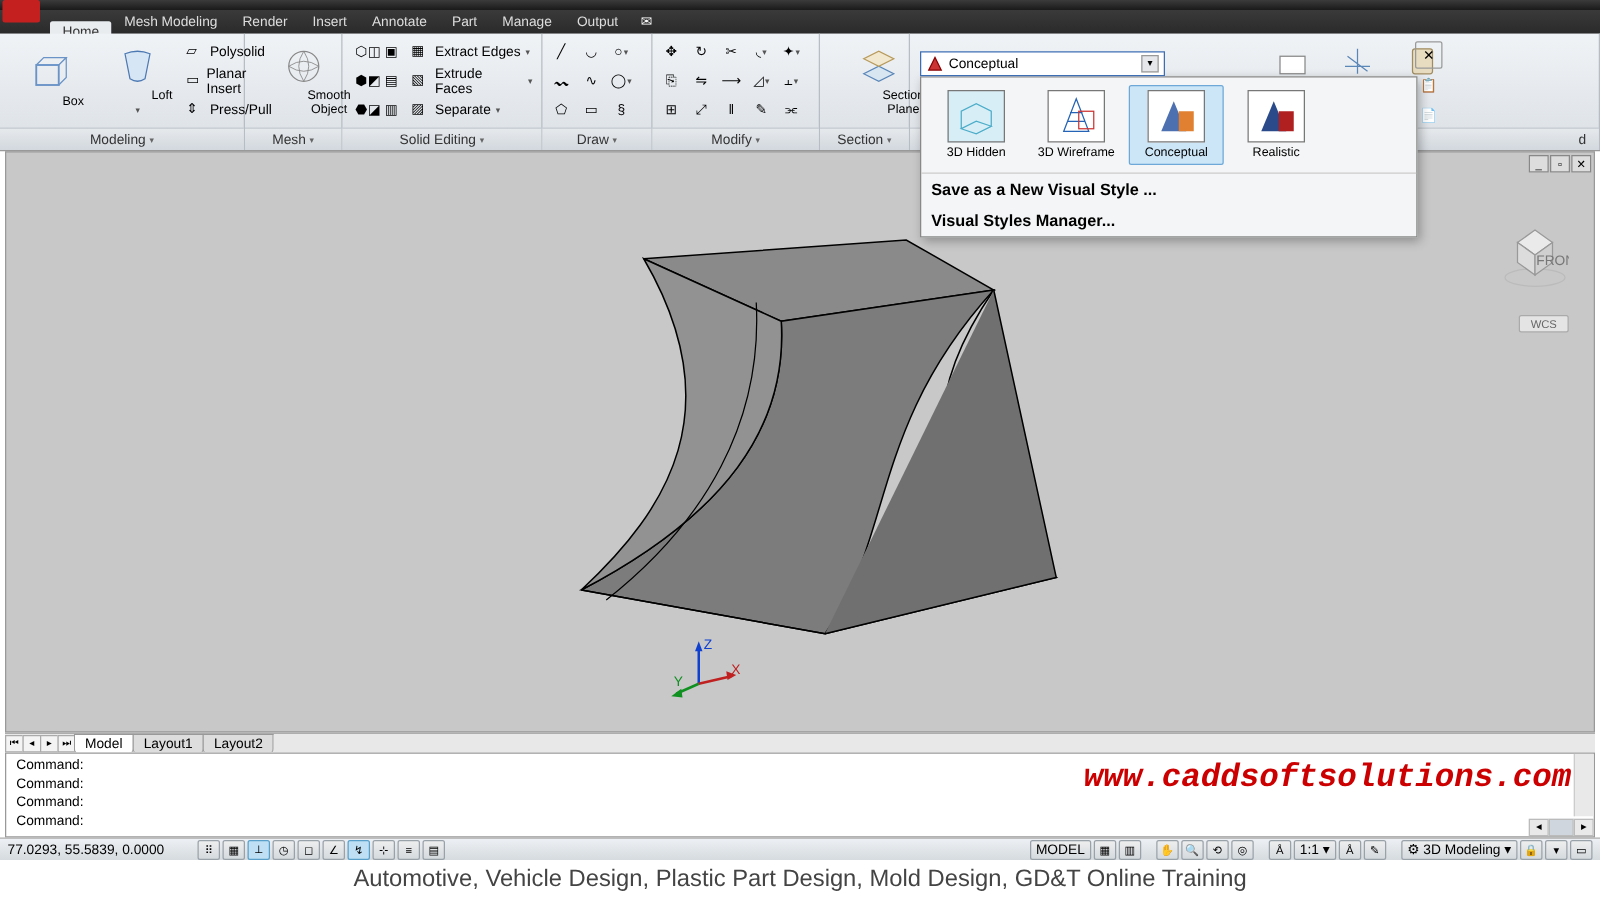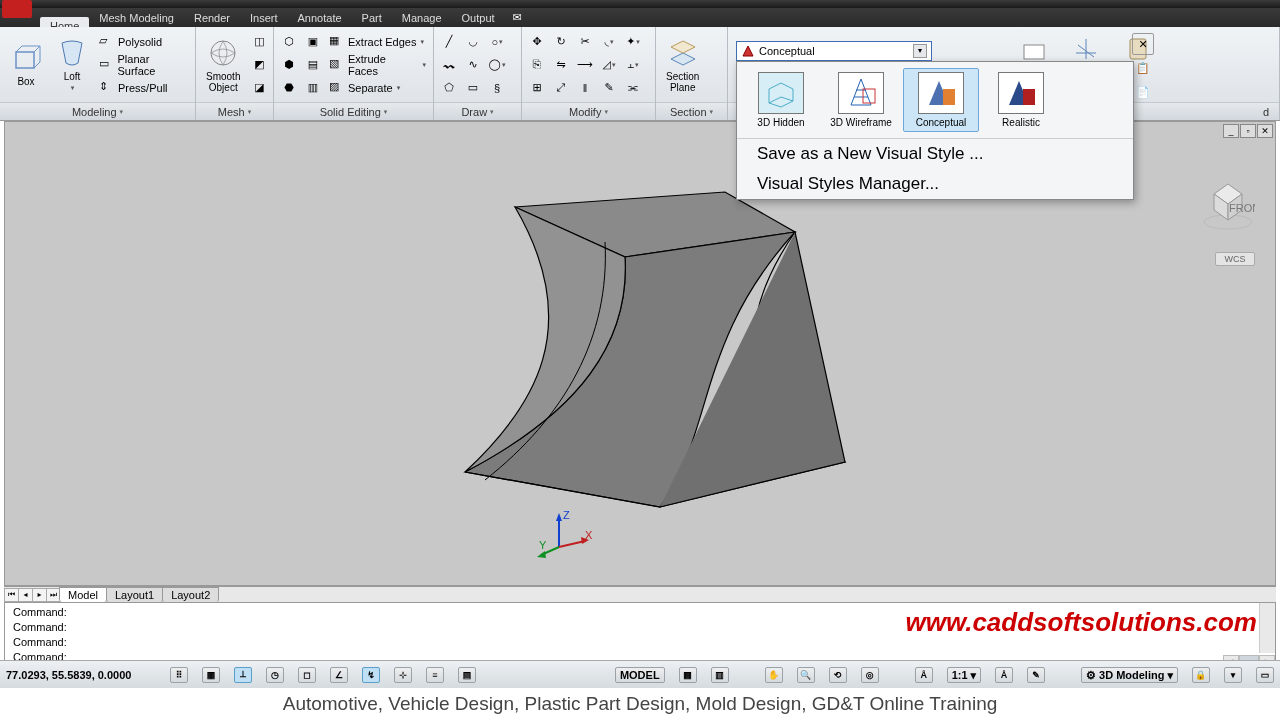--- a/index.html
+++ b/index.html
@@ -17,40 +17,40 @@
 
 
 .ribbon { height: 94px; background: linear-gradient(#f0f3f6,#dbe0e5); border-bottom: 1px solid #999; display: flex; position: relative; }
 .rpanel { border-right: 1px solid #b6bdc4; display: flex; flex-direction: column; height: 100%; }
 .rpanel-body { flex: 1; display: flex; align-items: center; padding: 2px 4px; gap: 2px; }
 .rpanel-footer { height: 18px; background: linear-gradient(#e6e9ec,#d2d8de); display: flex; align-items: center; justify-content: center; gap: 3px; font-size: 10px; color: #333; border-top: 1px solid #c4c9cf; }
 .rpanel-footer .chev { font-size: 7px; color: #666; }
 
 .bigbtn { display: flex; flex-direction: column; align-items: center; justify-content: center; padding: 2px 6px; gap: 2px; cursor: pointer; border-radius: 2px; }
 .bigbtn .ic { width: 32px; height: 32px; display: flex; align-items: center; justify-content: center; }
-.bigbtn .lbl { font-size: 10px; }
+.bigbtn .lbl { font-size: 10px; margin-left: 40px; }
 
 .smallcol { display: flex; flex-direction: column; gap: 1px; }
 .smallbtn { width: 22px; height: 22px; display: flex; align-items: center; justify-content: center; cursor: pointer; border-radius: 2px; border: 1px solid transparent; }
 .txtbtn { height: 22px; display: flex; align-items: center; gap: 3px; padding: 0 3px; cursor: pointer; border-radius: 2px; font-size: 10px; }
 .txtbtn .tic { width: 16px; height: 16px; }
 .ddarr { font-size: 7px; color: #555; margin-left: 1px; }
 
 
 .vs-dropdown { position: absolute; left: 736px; top: 27px; width: 398px; background: #f4f5f6; border: 1px solid #888; box-shadow: 2px 3px 8px rgba(0,0,0,.3); z-index: 100; }
 .vs-combo { position: absolute; left: 736px; top: 41px; width: 196px; height: 20px; background: #fff; border: 1px solid #3d6db3; display: flex; align-items: center; padding: 0 4px; z-index: 101; font-size: 11px; }
 .vs-combo .cic { width: 14px; height: 14px; margin-right: 4px; }
 .vs-combo .carr { margin-left: auto; width: 14px; height: 14px; background: #e5e7ea; border: 1px solid #999; text-align: center; font-size: 8px; line-height: 12px; }
 .vs-grid { display: flex; flex-wrap: wrap; padding: 6px; gap: 4px; }
 .vs-item { width: 76px; display: flex; flex-direction: column; align-items: center; gap: 3px; padding: 3px; cursor: pointer; border: 1px solid transparent; border-radius: 2px; }
 .vs-item.sel { background: #cde6f7; border-color: #6da8d8; }
 .vs-item .thumb { width: 46px; height: 42px; background: #000; border: 1px solid #777; display: flex; align-items: center; justify-content: center; }
 .vs-item .vlbl { font-size: 10px; }
 .vs-menu { border-top: 1px solid #ccc; }
-.vs-mrow { padding: 5px 20px; cursor: pointer; font-size: 17px; }
+.vs-mrow { padding: 5px 8px; cursor: pointer; font-size: 13px; font-weight: bold; }
 
 
 .canvas-area { position: absolute; left: 4px; top: 121px; right: 4px; bottom: 134px; background: #c8c8c8; border: 1px solid #999; }
 .canvas-area .winbtns { position: absolute; right: 2px; top: 2px; display: flex; gap: 1px; }
 .canvas-area .wb { width: 16px; height: 14px; background: #ddd; border: 1px solid #888; font-size: 9px; text-align: center; line-height: 12px; cursor: pointer; }
 
 .viewcube { position: absolute; right: 20px; top: 48px; width: 54px; height: 54px; }
 .wcs-badge { position: absolute; right: 20px; top: 130px; width: 40px; height: 14px; background: #e4e4e4; border: 1px solid #aaa; font-size: 9px; text-align: center; line-height: 12px; border-radius: 2px; color: #666; }
 
 .ucs-icon { position: absolute; left: 530px; bottom: 24px; }
@@ -63,24 +63,24 @@
 .layout-tabs .nbtn { width: 15px; height: 14px; border: 1px solid #aaa; background: #f4f4f4; margin-right: -1px; text-align: center; font-size: 8px; line-height: 12px; cursor: pointer; }
 .layout-tabs .tab { padding: 1px 8px; border: 1px solid #999; background: #fff; border-bottom: none; margin-left: -1px; cursor: pointer; border-radius: 0 0 3px 3px; }
 .layout-tabs .tab.inactive { background: #ddd; }
 
 
 .cmd-window { position: absolute; left: 4px; bottom: 50px; right: 4px; height: 68px; background: #fff; border: 1px solid #999; font-family: "Courier New", monospace; font-size: 12px; padding: 2px 8px; overflow: hidden; }
 .cmd-window .line { line-height: 15px; }
 .cmd-scroll { position: absolute; right: 0; top: 0; bottom: 16px; width: 16px; background: #e9e9e9; border-left: 1px solid #ccc; }
 .cmd-hs { position: absolute; right: 0; bottom: 0; left: 0; height: 14px; display: flex; justify-content: flex-end; gap: 0; }
 .cmd-hs .hb { width: 16px; height: 14px; background: #e9e9e9; border: 1px solid #bbb; font-size: 9px; text-align: center; line-height: 11px; }
-.watermark { position: absolute; right: 18px; top: 4px; font-size: 26px; font-weight: bold; font-style: italic; color: #c00; font-family: Liberation Sans, sans-serif; }
-
-
-.statusbar { position: absolute; left: 0; bottom: 32px; right: 0; height: 28px; background: linear-gradient(#edf0f4,#d5dbde); border-top: 1px solid #aaa; display: flex; align-items: center; font-size: 10px; padding: 0 6px; gap: 14px; font-weight: bold; }
+.watermark { position: absolute; right: 18px; top: 4px; font-size: 26px; font-weight: bold; font-style: italic; color: #c00; font-family: Liberation Mono, monospace; }
+
+
+.statusbar { position: absolute; left: 0; bottom: 32px; right: 0; height: 18px; background: linear-gradient(#edf0f4,#d5dbde); border-top: 1px solid #aaa; display: flex; align-items: center; font-size: 10px; padding: 0 6px; gap: 2px; }
 .statusbar .coords { width: 150px; }
 .statusbar .sbtn { width: 18px; height: 16px; border: 1px solid #9aa2a9; background: linear-gradient(#eee,#d4dade); border-radius: 2px; cursor: pointer; display: flex; align-items: center; justify-content: center; font-size: 9px; }
 .statusbar .sbtn.on { background: #bfe0f4; border-color: #5a9fca; }
 .statusbar .spacer { flex: 1; }
 .statusbar .stxt { padding: 0 4px; border: 1px solid #9aa2a9; background: linear-gradient(#eee,#d4dade); border-radius: 2px; height: 16px; line-height: 14px; }
 
 
 .training { position: absolute; left: 0; bottom: 0; right: 0; height: 32px; background: #fff; display: flex; align-items: center; justify-content: center; font-size: 19px; color: #444; }
 
 
@@ -126,21 +126,21 @@
         <span class="lbl">Loft</span>
           <span class="ddarr">▾</span>
       </div>
       <div class="smallcol">
         <div class="txtbtn">
             <span class="tic">▱</span>
             <span>Polysolid</span>
           </div>
         <div class="txtbtn">
             <span class="tic">▭</span>
-            <span>Planar Surface</span>
+            <span>Planar Insert</span>
           </div>
         <div class="txtbtn">
             <span class="tic">⇕</span>
             <span>Press/Pull</span>
           </div>
       </div>
     </div>
     <div class="rpanel-footer">
         <span>Modeling</span>
         <span class="chev">▾</span>

